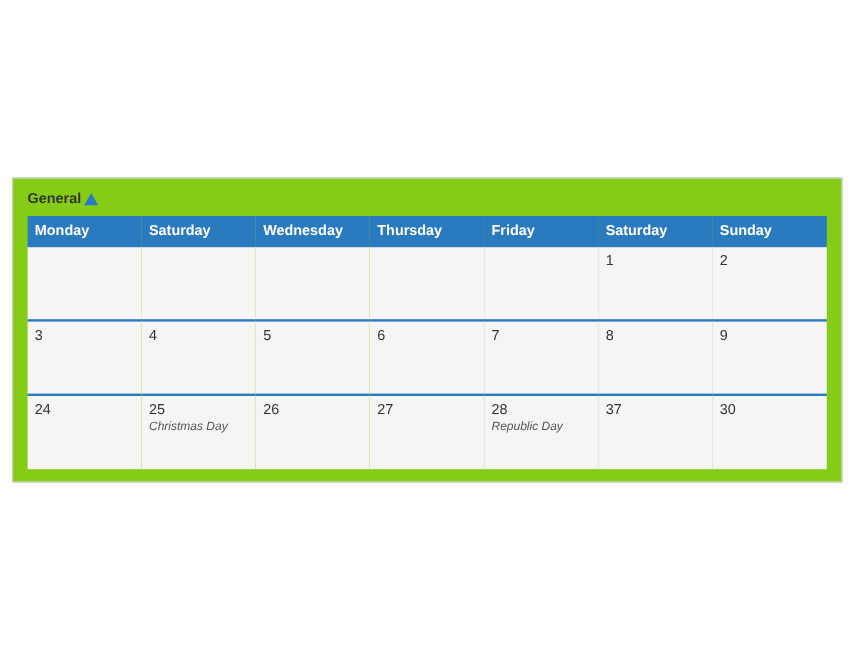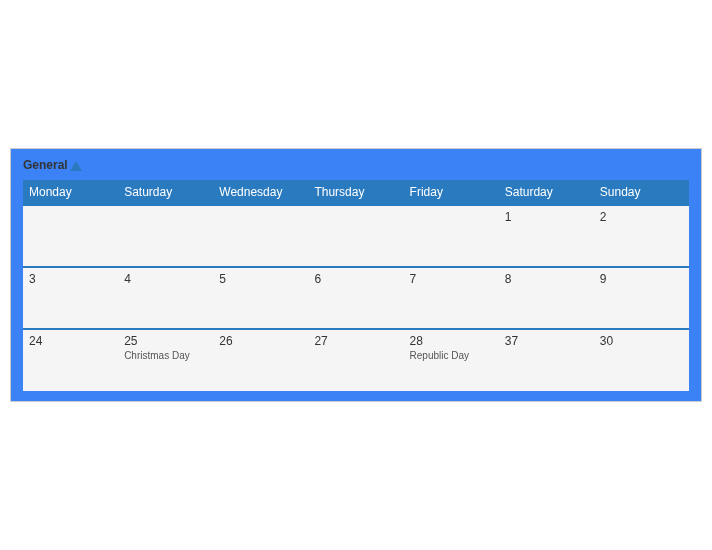--- a/index.html
+++ b/index.html
@@ -8,21 +8,21 @@
       font-family: Arial, sans-serif;
       display: flex;
       justify-content: center;
       align-items: center;
       width: 712px;
       height: 550px;
       overflow: hidden;
     }
     .calendar-wrapper {
       width: 692px;
-      background: #3b82f6;
+      background: #84cc16;
       border: 1px solid #ccc;
       padding: 10px 12px 10px 12px;
     }
     .header {
       display: flex;
       align-items: center;
       justify-content: space-between;
       margin-bottom: 8px;
       position: relative;
     }
@@ -66,21 +66,21 @@
       min-width: 80px;
     }
     .calendar-table {
       width: 100%;
       border-collapse: collapse;
     }
     .calendar-table thead tr th {
       background: #2a7abf;
       color: #fff;
       font-size: 12px;
-      font-weight: normal;
+      font-weight: bold;
       padding: 5px 6px;
       text-align: left;
       border: none;
     }
     .calendar-table tbody tr {
       border-top: 2px solid #2a7abf;
     }
     .calendar-table tbody tr td {
       background: #f5f5f5;
       vertical-align: top;
@@ -94,20 +94,21 @@
     .day-number {
       font-size: 12px;
       color: #333;
       display: block;
     }
     .event-label {
       font-size: 10px;
       color: #555;
       display: block;
       margin-top: 2px;
+      font-style: italic;
     }
     .empty-cell {
       background: #f5f5f5;
     }
   </style>
 </head>
 <body>
 
 <div class="calendar-wrapper">
   <div class="header">

